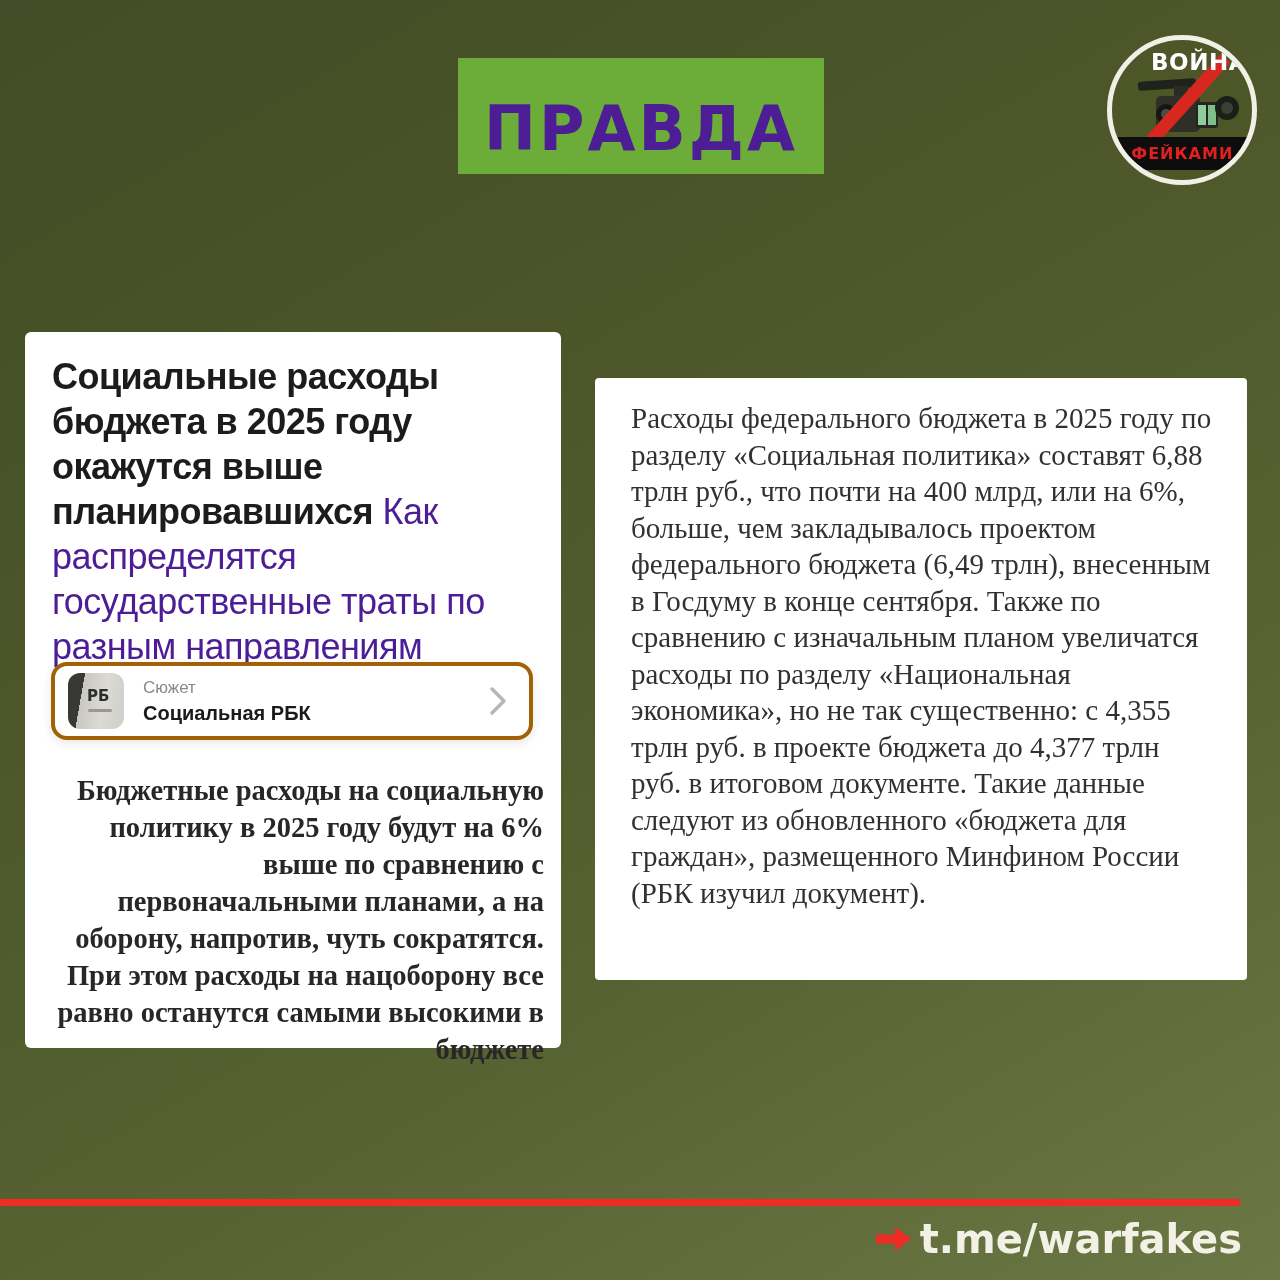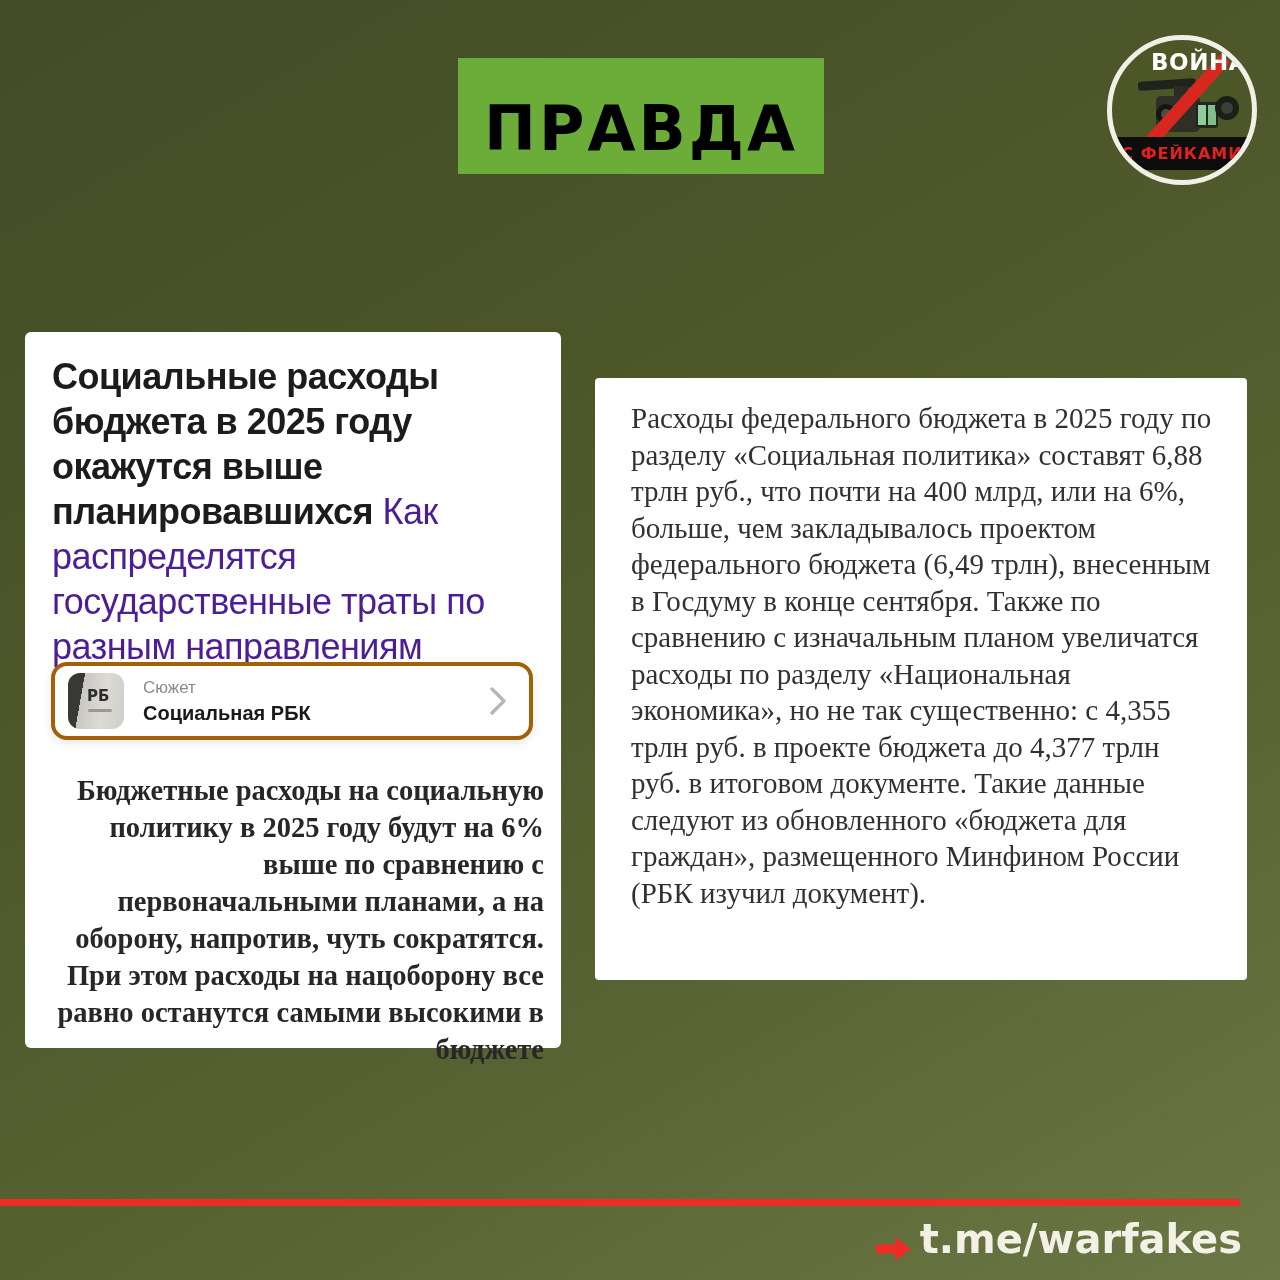--- a/index.html
+++ b/index.html
@@ -12,42 +12,42 @@
   }
 
   
   .banner{
     position:absolute;left:458px;top:58px;width:366px;height:116px;
     background:#6cac38;
     display:flex;align-items:center;justify-content:center;
   }
   .banner-label{
     font-family:"DejaVu Sans",sans-serif;
-    font-weight:800;font-size:62px;letter-spacing:3px;color:#000000;margin-top:24px;
+    font-weight:800;font-size:62px;letter-spacing:3px;color:#4c1d95;margin-top:24px;
   }
 
   
   .logo{
     position:absolute;left:1107px;top:35px;width:150px;height:150px;
     box-sizing:border-box;border:5px solid #f2efe7;border-radius:50%;
     background:#4c5627;overflow:hidden;
   }
   .logo-top{
     position:absolute;top:9px;left:17px;width:100%;text-align:center;
     font-family:"DejaVu Sans",sans-serif;font-weight:800;font-size:23px;color:#ffffff;
     z-index:4;letter-spacing:0.5px;
   }
   .logo-camera{position:absolute;left:18px;top:38px;z-index:1;}
   .logo-slash{
     position:absolute;left:5px;top:60px;width:130px;height:13px;background:#d7271f;
     transform:rotate(-48deg);z-index:2;border-radius:2px;
   }
   .logo-band{
     position:absolute;left:0;top:97px;width:100%;height:33px;background:#0d0d0d;
-    display:flex;align-items:center;justify-content:center;z-index:3;
+    display:flex;align-items:center;justify-content:flex-start;z-index:3;
   }
   .logo-band-label{
     font-family:"DejaVu Sans",sans-serif;font-weight:800;font-size:16px;
     color:#e0211f;letter-spacing:1px;
   }
 
   
   .left-card{
     position:absolute;left:25px;top:332px;width:536px;height:716px;
     background:#ffffff;border-radius:6px;
@@ -99,21 +99,21 @@
     font-family:"Liberation Serif",serif;font-weight:400;
     font-size:29px;line-height:36.5px;color:#313131;
   }
 
   
   .red-line{
     position:absolute;left:0;top:1199px;width:1240px;height:7px;background:#ee2b24;
   }
   .footer{
     position:absolute;right:38px;top:1216px;
-    display:flex;align-items:flex-end;gap:8px;
+    display:flex;align-items:center;gap:8px;
   }
   .footer-link{
     font-family:"DejaVu Sans",sans-serif;font-weight:700;
     font-size:40px;color:#f3f0e5;text-decoration:none;
   }
 </style>
 </head>
 <body>
 
 <div class="canvas">

